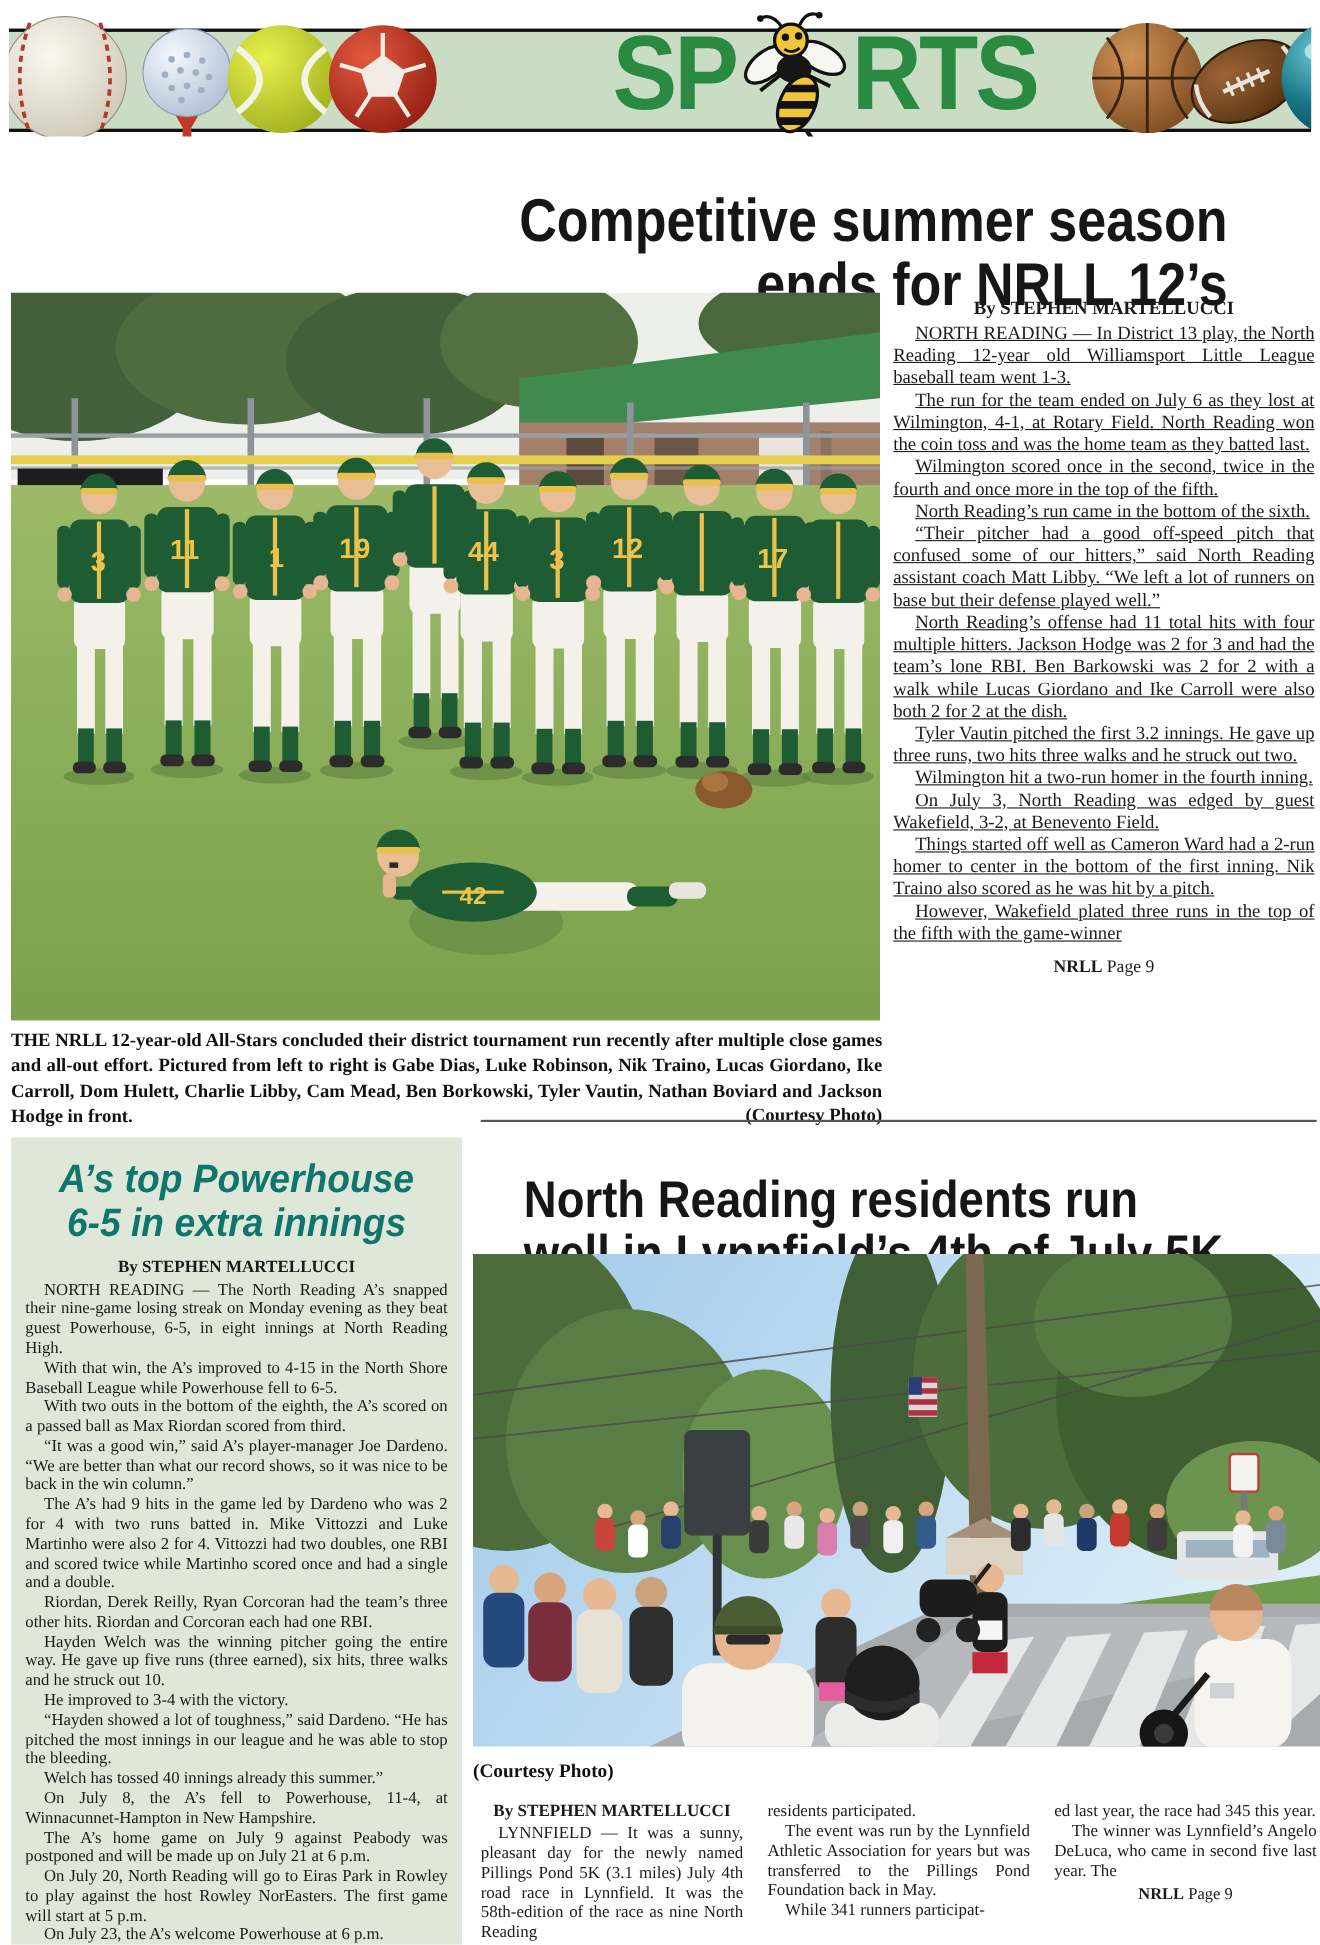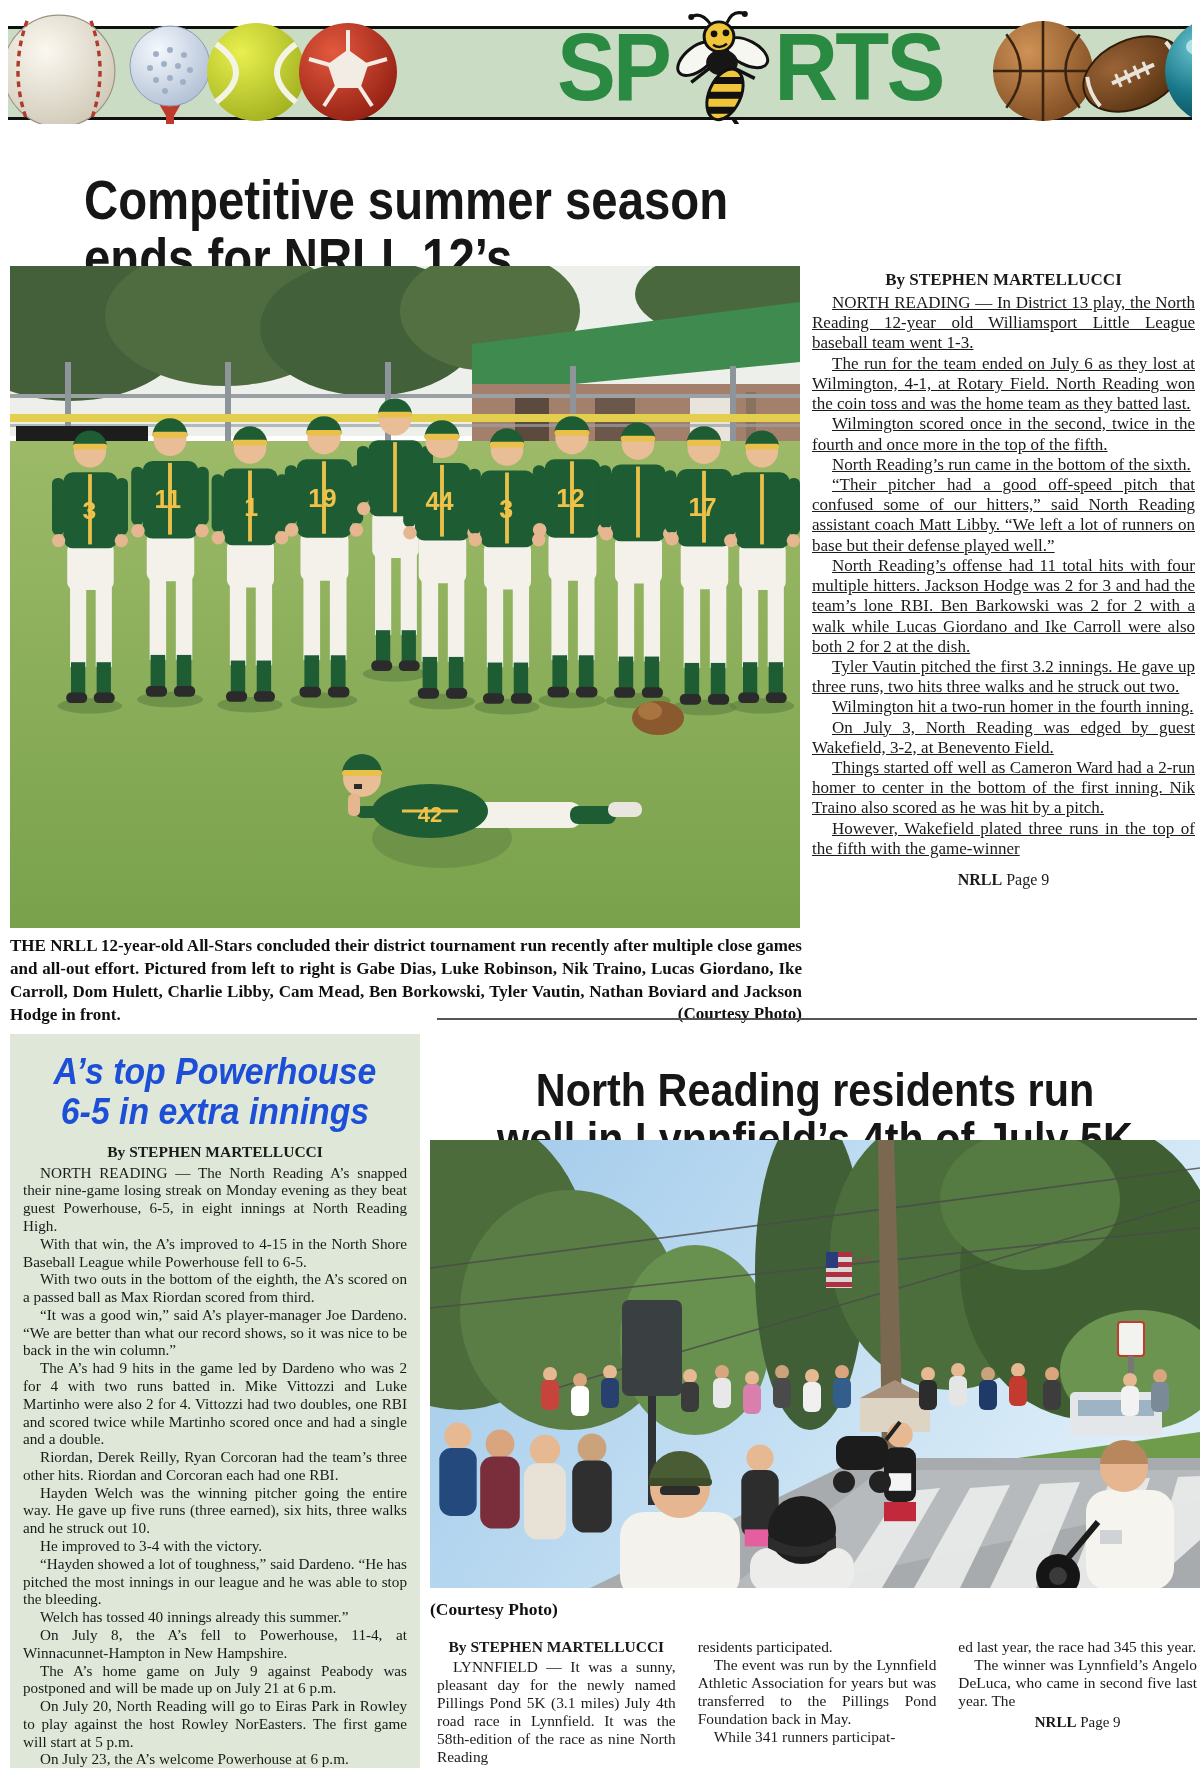--- a/index.html
+++ b/index.html
@@ -11,21 +11,21 @@
   .banner-strip{position:absolute;left:0;top:16px;width:100%;height:88px;background:#cadcc4;
                 border-top:3px solid #101010;border-bottom:3px solid #101010;}
   .ball{position:absolute;}
   .banner-title{position:absolute;left:0;top:0;width:100%;height:114px;display:flex;
                 align-items:center;justify-content:center;padding-left:262px;box-sizing:border-box;margin-left:20px;}
   .banner-title .word{font-family:"Liberation Sans",sans-serif;font-weight:bold;font-size:96px;
                 color:#2b8a41;letter-spacing:-3px;transform:scaleX(.92);display:inline-block;line-height:1;}
   .hornet{width:104px;height:124px;margin:0 -6px;position:relative;top:2px;}
 
   
-  .main-headline{position:absolute;left:0;top:134px;width:1200px;text-align:left;
+  .main-headline{position:absolute;left:0;top:134px;width:1200px;text-align:right;
       font-family:"Liberation Sans",sans-serif;font-weight:bold;font-size:55px;line-height:1.06;color:#161616;}
   .main-headline .hl{display:block;transform:scaleX(.86);white-space:nowrap;}
 
   
   .team-photo{position:absolute;left:10px;top:266px;width:790px;height:662px;overflow:hidden;}
   .race-photo{position:absolute;left:430px;top:1140px;width:770px;height:448px;overflow:hidden;}
   .team-photo svg,.race-photo svg{display:block;width:100%;height:100%;}
 
   
   .caption{font-weight:bold;font-size:17px;line-height:1.36;text-align:justify;color:#101010;}
@@ -40,28 +40,28 @@
   p.body{margin:0;text-align:justify;text-indent:20px;}
   .col-right{position:absolute;left:812px;top:270px;width:383px;}
   .col-right p.body{font-size:17px;line-height:1.19;text-decoration:underline;}
   .jump{text-align:center;font-family:Liberation Serif, serif;font-size:16px;margin-top:12px;}
   .jump b{font-weight:bold;}
 
   
   .as-box{position:absolute;left:10px;top:1034px;width:410px;height:734px;background:#dfe8d8;
           box-sizing:border-box;padding:18px 13px 0 13px;overflow:hidden;}
   .as-headline{text-align:center;font-family:"Liberation Sans",sans-serif;font-weight:bold;
-               font-style:italic;font-size:36px;line-height:1.12;color:#1d4ed8;margin:0 0 10px 0;}
+               font-style:italic;font-size:36px;line-height:1.12;color:#0f766e;margin:0 0 10px 0;}
   .as-headline .hl{display:block;transform:scaleX(.94);white-space:nowrap;}
   .as-box .byline{font-size:15.5px;}
   .as-box p.body{font-size:15.2px;line-height:1.17;text-indent:17px;}
 
   
   .race-rule{position:absolute;left:437px;top:1018px;width:760px;height:2px;background:#555;}
-  .race-headline{position:absolute;left:430px;top:1026px;width:770px;text-align:center;
+  .race-headline{position:absolute;left:430px;top:1026px;width:770px;
       font-family:"Liberation Sans",sans-serif;font-weight:bold;font-size:47px;line-height:1.05;color:#161616;}
   .race-headline .hl{display:block;transform:scaleX(.88);white-space:nowrap;}
   .race-cols{position:absolute;left:437px;top:1638px;width:760px;height:130px;overflow:hidden;
              display:flex;gap:22px;}
   .race-cols .col{flex:1;}
   .race-cols .byline{font-size:15.5px;margin-bottom:2px;}
   .race-cols p.body{font-size:15.4px;line-height:1.17;text-indent:16px;}
   .race-cols p.noindent{text-indent:0;}
   .race-cols .jump{margin-top:4px;font-size:15px;}
 </style>

